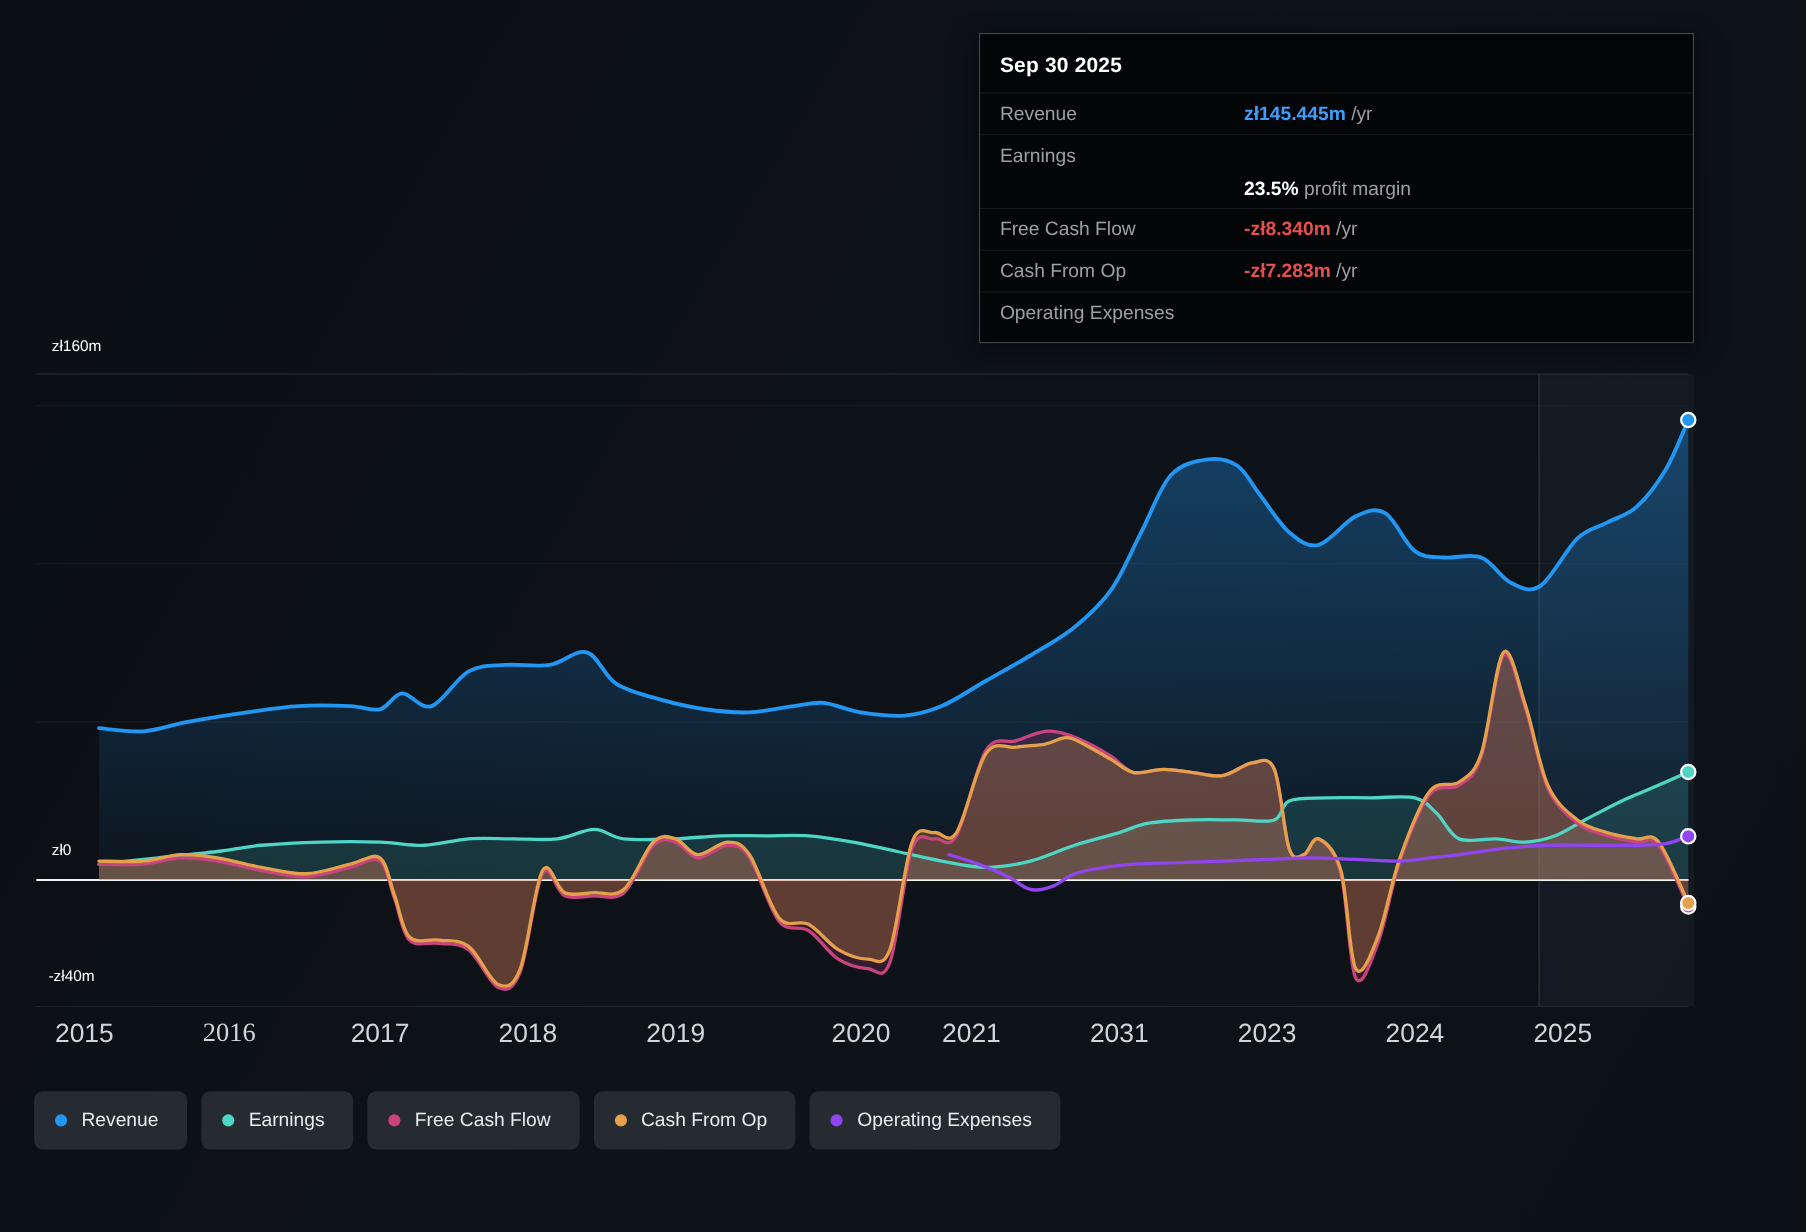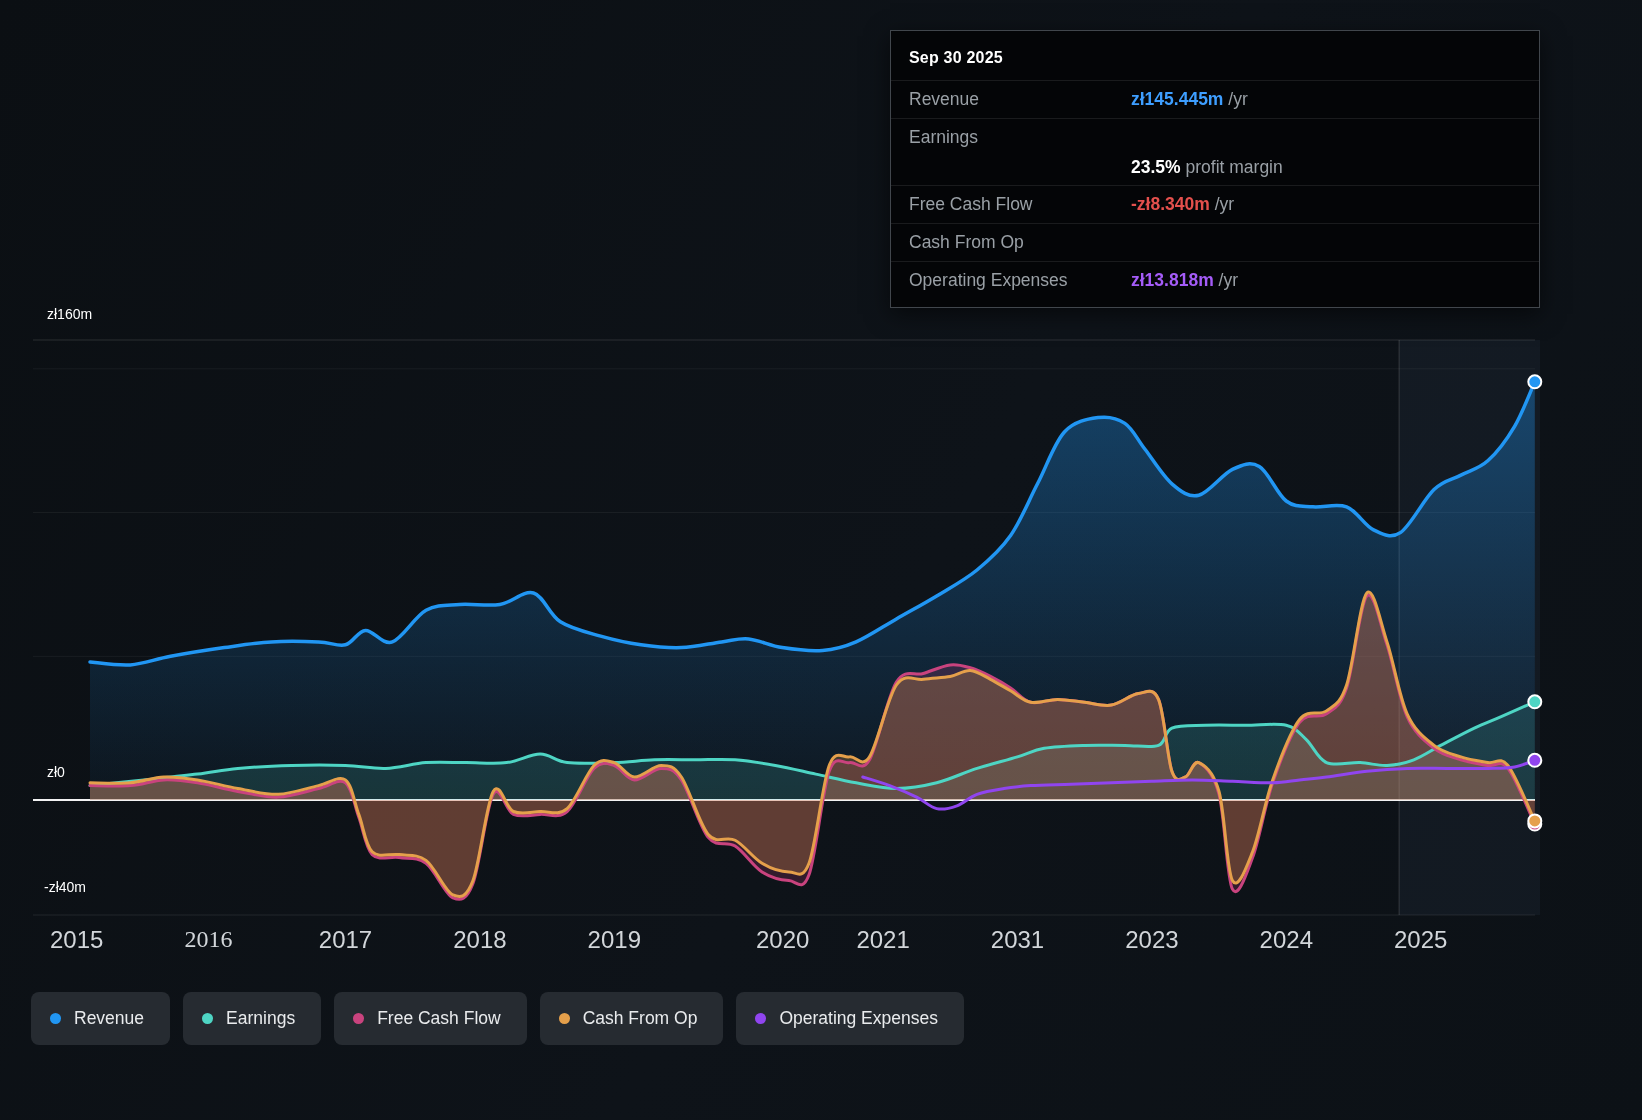--- a/index.html
+++ b/index.html
@@ -12,21 +12,21 @@
     position:absolute;inset:0;
     background:linear-gradient(120deg,#0b0f13 0%,#0e1319 55%,#0c1116 100%);
   }
   
   .tooltip{
     position:absolute;left:890px;top:30px;width:650px;box-sizing:border-box;
     background:#040507;border:1px solid #41464c;z-index:6;
     padding:6px 0 8px;box-shadow:0 6px 22px rgba(0,0,0,.55);
   }
   .t-title{
-    padding:12px 18px 13px;font-size:16px;font-weight:700;color:#ffffff;letter-spacing:.2px;
+    padding:12px 18px 13px;font-size:19px;font-weight:700;color:#ffffff;letter-spacing:.2px;
   }
   .t-row{
     display:grid;grid-template-columns:222px 1fr;align-items:baseline;
     padding:7px 18px;border-top:1px solid rgba(255,255,255,.09);
     font-size:17.5px;line-height:1.3;
   }
   .t-row.nb{border-top:none;padding-top:0;}
   .t-label{color:#9aa0a6;}
   .t-value{font-weight:700;}
   .t-suffix{color:#9aa0a6;font-weight:400;}
@@ -63,24 +63,24 @@
         <div class="t-row nb">
           <span class="t-label"></span>
           <span class="t-value"><span style="color: rgb(255, 255, 255);">23.5%</span><span class="t-suffix"> profit margin</span></span>
         </div>
         <div class="t-row">
           <span class="t-label">Free Cash Flow</span>
           <span class="t-value"><span style="color: rgb(228, 80, 77);">-zł8.340m</span><span class="t-suffix"> /yr</span></span>
         </div>
         <div class="t-row">
           <span class="t-label">Cash From Op</span>
+          <span class="t-value"><span style="color: rgb(228, 80, 77);">-zł7.283m</span><span class="t-suffix"> /yr</span></span>
         </div>
         <div class="t-row">
           <span class="t-label">Operating Expenses</span>
-          <span class="t-value"><span style="color: rgb(165, 92, 248);">zł13.818m</span><span class="t-suffix"> /yr</span></span>
         </div>
       </div>
   </div>
 
   <div class="ylab" style="left:47px;top:306px;">zł160m</div>
   <div class="ylab" style="left:47px;top:764px;">zł0</div>
   <div class="ylab" style="left:44px;top:879px;">-zł40m</div>
 
   <svg id="plot" width="1642" height="600" viewBox="0 0 1642 600">
     <defs>

